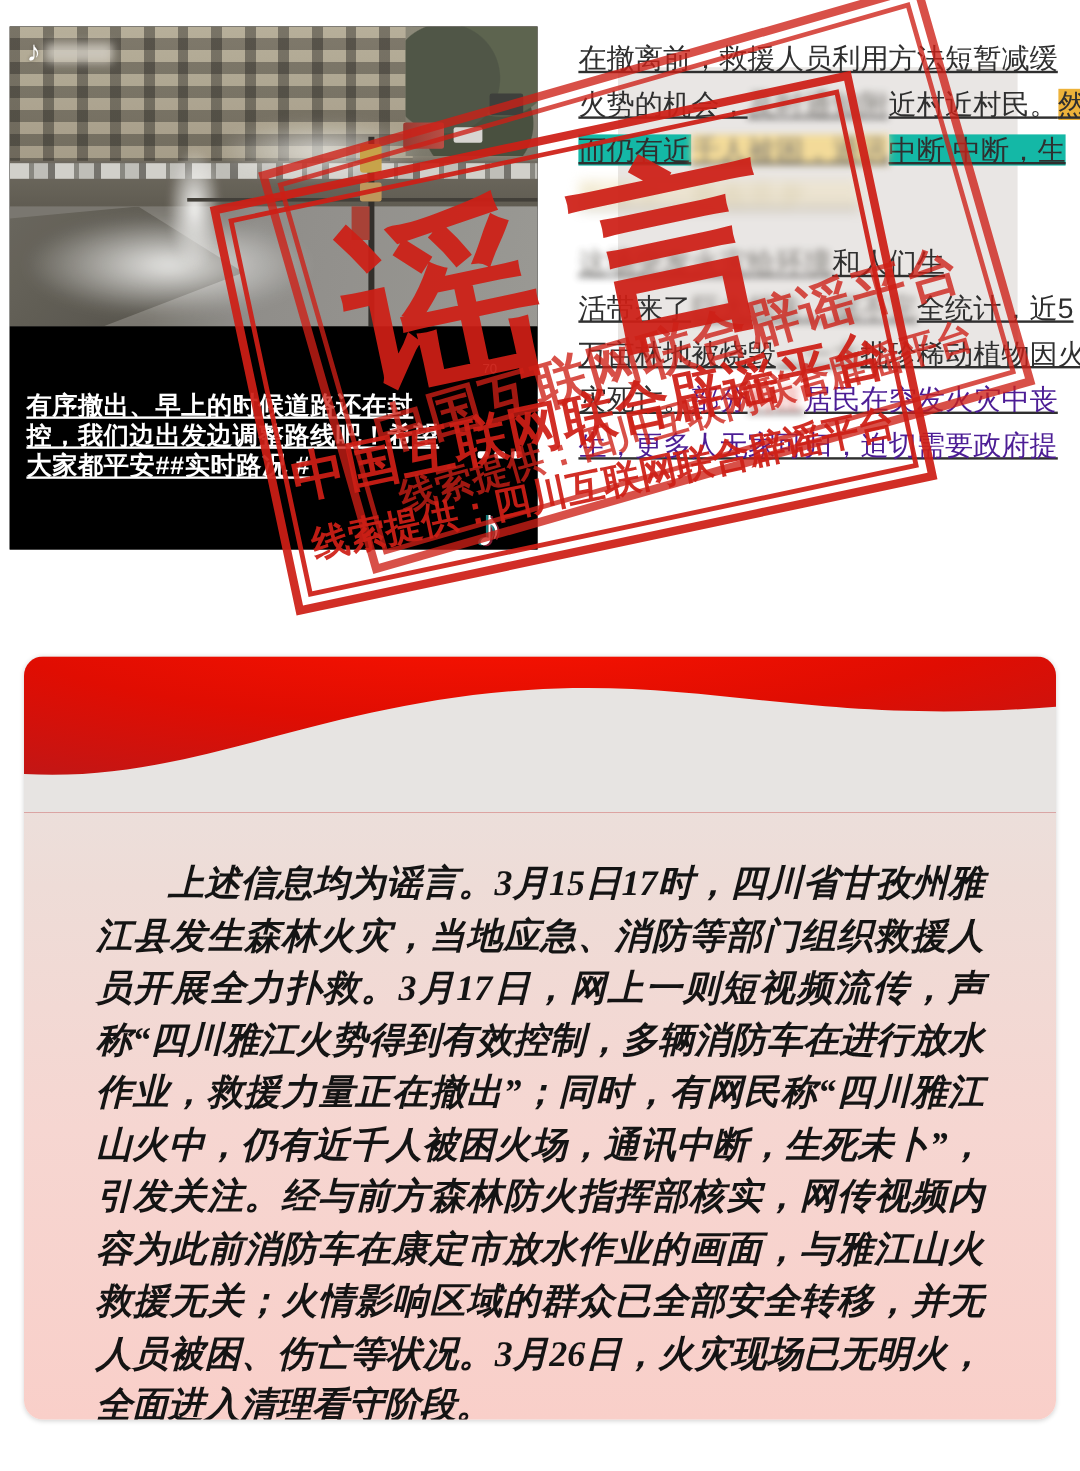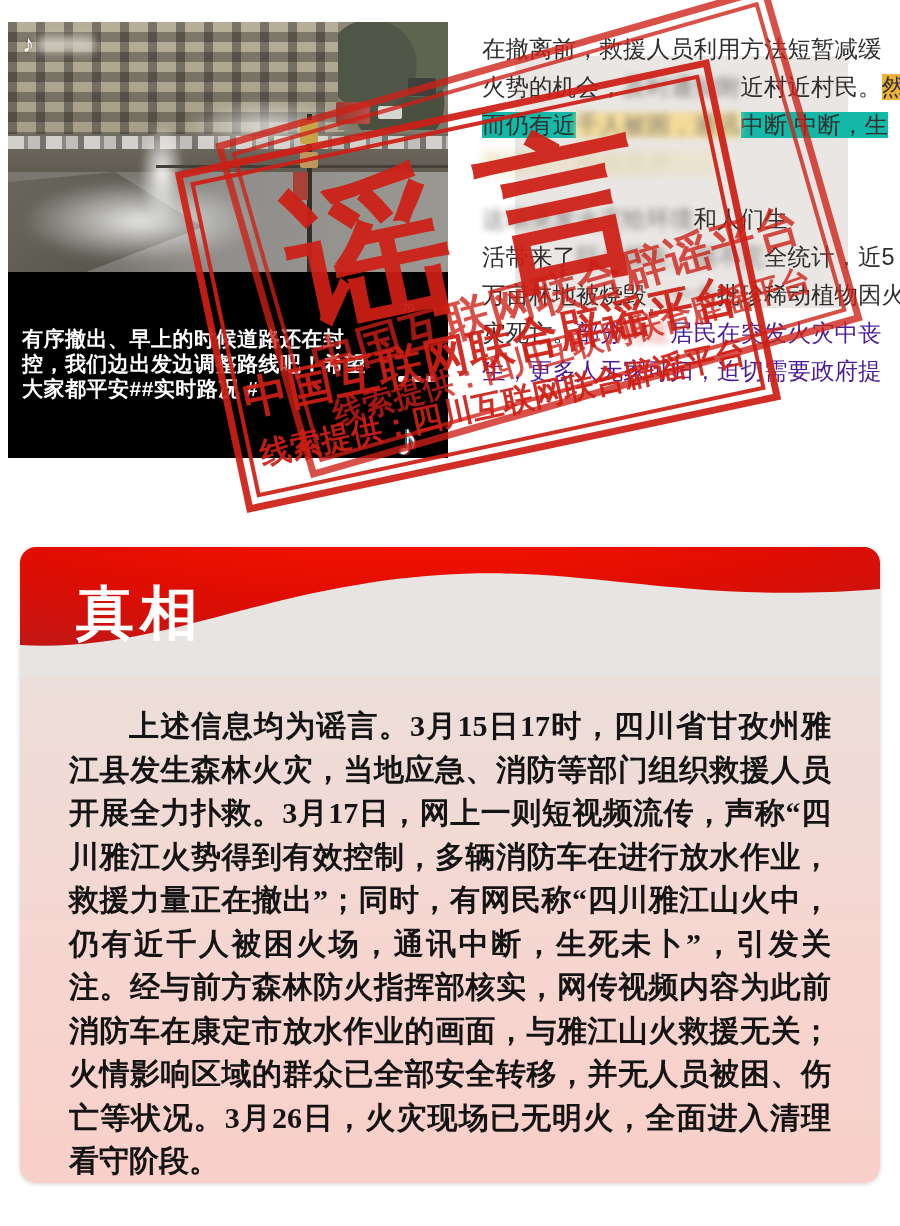--- a/index.html
+++ b/index.html
@@ -55,21 +55,21 @@
   .vc-lines{position:absolute;left:14px;top:54px;width:380px;font-size:21px;line-height:25px;font-weight:700;letter-spacing:.5px;}
   .badge40{position:absolute;left:394px;top:30px;font-size:11px;color:rgba(255,255,255,.8);}
   .dots{position:absolute;left:390px;top:104px;display:flex;gap:5px;}
   .dots i{width:9px;height:6px;background:#fff;border-radius:2px;display:block;}
   .note-icon{position:absolute;left:388px;top:140px;font-size:46px;color:#fff;
      text-shadow:-2px 0 0 rgba(37,227,225,.55),2px 1px 0 rgba(235,55,93,.55);}
 
   
   .gray-panel{position:absolute;left:515px;top:56px;width:333px;height:252px;background:#e9e6e4;}
   .rumor-col{position:absolute;left:482px;top:30px;width:418px;font-size:23.5px;line-height:38px;color:#2f2f2f;}
-  .tline{white-space:nowrap;}
+  .tline{white-space:nowrap;text-decoration:underline;}
   .tline.gap{margin-top:18px;}
   .sg-b{filter:blur(3px);opacity:.8;color:#5e5b55;}
   .sg-hl{background:#edb23a;}
   .sg-hp{background:#14b8a6;margin-top:47px;}
   .sg-hpb{background:#f5d98c;filter:blur(3px);opacity:.85;color:#6e6a60;}
   .sg-f{filter:blur(5px);opacity:.35;background:#f1dfae;color:#b9a14c;}
   .sg-r{color:#4c1d95;}
   .sg-rb{color:#e0534d;filter:blur(3px);opacity:.85;}
   .vc-lines .sg-n{color:#fff;}
   .sg-m{color:#8d8d8d;filter:blur(3px);letter-spacing:-2px;font-size:.92em;}
@@ -89,21 +89,21 @@
   .truth-card{position:absolute;left:20px;top:547px;width:860px;height:636px;border-radius:16px;overflow:hidden;
      background:linear-gradient(180deg,#e7e4e2 0%,#eedcd7 30%,#f6d6d1 62%,#f9cfc9 100%);
      box-shadow:0 1px 4px rgba(0,0,0,.18);}
   .truth-header{position:relative;width:860px;height:130px;
      background:radial-gradient(120% 170% at 45% -30%,#ff1400 0%,#e00d02 42%,#a81e26 100%);}
   .truth-wave{position:absolute;left:0;top:0;width:860px;height:130px;display:block;}
   .truth-title{position:absolute;left:56px;top:28px;font-family:"Liberation Serif",serif;
      font-size:58px;font-weight:700;color:#fff;letter-spacing:6px;}
   .truth-body{padding:22px 44px 0 44px;font-family:"Liberation Serif",serif;font-size:30px;line-height:43.5px;
      color:#141414;text-align:justify;font-weight:700;}
-  .truth-body p{margin:5px;text-indent:2em;}
+  .truth-body p{margin:16px;text-indent:2em;font-style:italic;}
   .truth-source{font-family:"Liberation Serif",serif;font-size:30px;font-weight:700;color:#141414;
      text-align:right;padding:6px 48px 0 0;}
 </style>
 </head>
 <body>
 
 <div id="page">
 
   <div id="top-section">
 
@@ -173,21 +173,20 @@
         <div class="stamp-src">线索提供：四川互联网联合辟谣平台</div>
       </div>
     </div>
   </div>
 
   <div class="truth-card">
     <div class="truth-header">
       <svg class="truth-wave" viewBox="0 0 860 130" preserveAspectRatio="none">
         <path d="M0,98 C140,106 240,40 420,28 C570,18 660,58 860,42 L860,130 L0,130 Z" fill="#e7e4e2"></path>
       </svg>
-      <div class="truth-title">真相</div>
     </div>
     <div class="truth-body">
       <p>上述信息均为谣言。3月15日17时，四川省甘孜州雅江县发生森林火灾，当地应急、消防等部门组织救援人员开展全力扑救。3月17日，网上一则短视频流传，声称“四川雅江火势得到有效控制，多辆消防车在进行放水作业，救援力量正在撤出”；同时，有网民称“四川雅江山火中，仍有近千人被困火场，通讯中断，生死未卜”，引发关注。经与前方森林防火指挥部核实，网传视频内容为此前消防车在康定市放水作业的画面，与雅江山火救援无关；火情影响区域的群众已全部安全转移，并无人员被困、伤亡等状况。3月26日，火灾现场已无明火，全面进入清理看守阶段。</p>
     </div>
     <div class="truth-source">（来源：四川互联网联合辟谣平台、网视甘孜）</div>
   </div>
 
 </div>
 
 </body></html>

